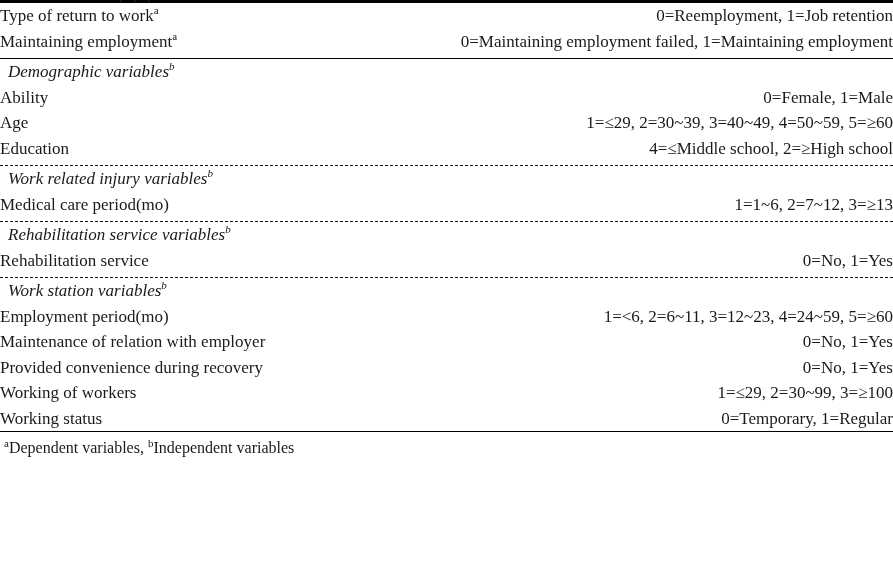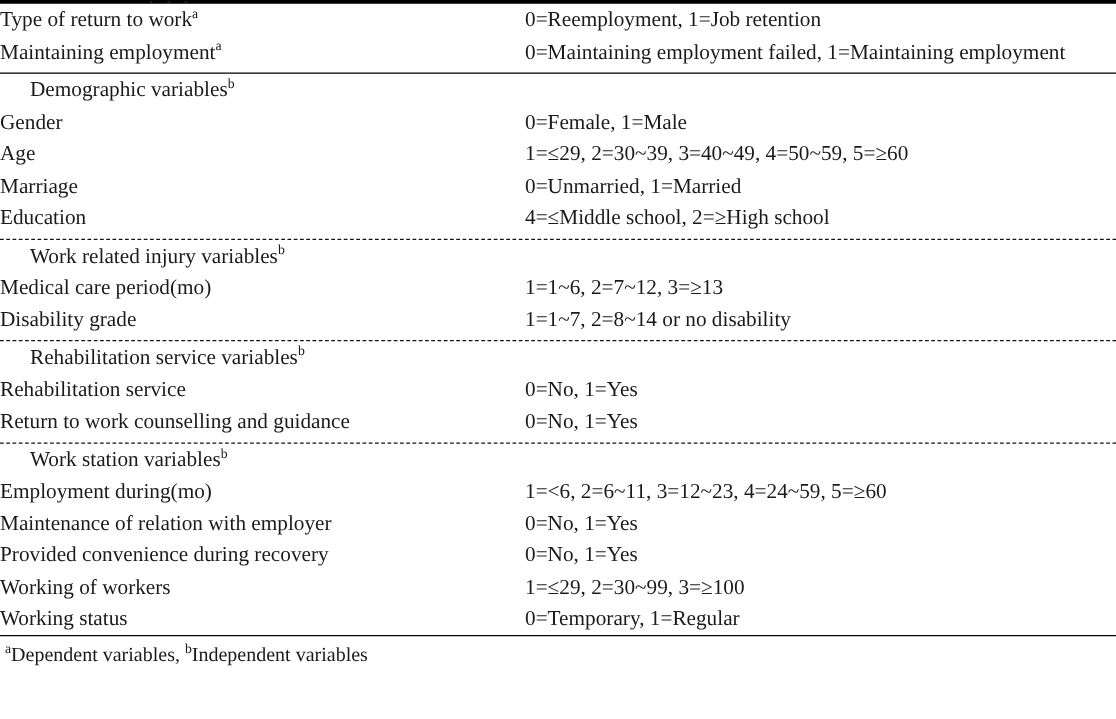--- a/index.html
+++ b/index.html
@@ -69,25 +69,26 @@
     white-space: nowrap;
     margin-top: 36px;
   }
   td.col-label {
     width: 420px;
     padding-left: 68px;
     text-align: left;
   }
   td.col-value {
     width: 473px;
-    text-align: left;
+    text-align: right;
     padding-right: 12px;
   }
   tr.section-row td.col-label {
-    padding-left: 24px;
+    padding-left: 8px;
+    font-style: italic;
   }
 
   sup {
     font-size: 11px;
     vertical-align: super;
     line-height: 0;
   }
 
   .sep-row td {
     padding: 0;
@@ -130,86 +131,74 @@
           <div class="sep-pad-above"></div>
           <div class="rule-thin"></div>
         </td>
       </tr>
 
       <tr class="section-row">
         <td class="col-label"><span>Demographic variables</span><sup>b</sup></td>
         <td class="col-value"></td>
       </tr>
       <tr>
-        <td class="col-label"><span>Gender</span></td>
+        <td class="col-label"><span>Ability</span></td>
         <td class="col-value">0=Female, 1=Male</td>
       </tr>
       <tr>
         <td class="col-label"><span>Age</span></td>
         <td class="col-value">1=≤29, 2=30~39, 3=40~49, 4=50~59, 5=≥60</td>
       </tr>
       <tr>
-        <td class="col-label"><span>Marriage</span></td>
-        <td class="col-value">0=Unmarried, 1=Married</td>
-      </tr>
-      <tr>
         <td class="col-label"><span>Education</span></td>
         <td class="col-value">4=≤Middle school, 2=≥High school</td>
       </tr>
       <tr class="sep-row">
         <td colspan="2">
           <div class="sep-pad-above"></div>
           <div class="rule-dashed"></div>
         </td>
       </tr>
 
       <tr class="section-row">
         <td class="col-label"><span>Work related injury variables</span><sup>b</sup></td>
         <td class="col-value"></td>
       </tr>
       <tr>
         <td class="col-label"><span>Medical care period(mo)</span></td>
         <td class="col-value">1=1~6, 2=7~12, 3=≥13</td>
       </tr>
-      <tr>
-        <td class="col-label"><span>Disability grade</span></td>
-        <td class="col-value">1=1~7, 2=8~14 or no disability</td>
-      </tr>
       <tr class="sep-row">
         <td colspan="2">
           <div class="sep-pad-above"></div>
           <div class="rule-dashed"></div>
         </td>
       </tr>
 
       <tr class="section-row">
         <td class="col-label"><span>Rehabilitation service variables</span><sup>b</sup></td>
         <td class="col-value"></td>
       </tr>
       <tr>
         <td class="col-label"><span>Rehabilitation service</span></td>
         <td class="col-value">0=No, 1=Yes</td>
       </tr>
-      <tr>
-        <td class="col-label"><span>Return to work counselling and guidance</span></td>
-        <td class="col-value">0=No, 1=Yes</td>
-      </tr>
       <tr class="sep-row">
         <td colspan="2">
           <div class="sep-pad-above"></div>
           <div class="rule-dashed"></div>
         </td>
       </tr>
 
       <tr class="section-row">
         <td class="col-label"><span>Work station variables</span><sup>b</sup></td>
         <td class="col-value"></td>
       </tr>
       <tr>
-        <td class="col-label"><span>Employment during(mo)</span></td>
+        <td class="col-label"><span>Employment period(mo)</span></td>
         <td class="col-value">1=&lt;6, 2=6~11, 3=12~23, 4=24~59, 5=≥60</td>
       </tr>
       <tr>
         <td class="col-label"><span>Maintenance of relation with employer</span></td>
         <td class="col-value">0=No, 1=Yes</td>
       </tr>
       <tr>
         <td class="col-label"><span>Provided convenience during recovery</span></td>
         <td class="col-value">0=No, 1=Yes</td>
       </tr>

